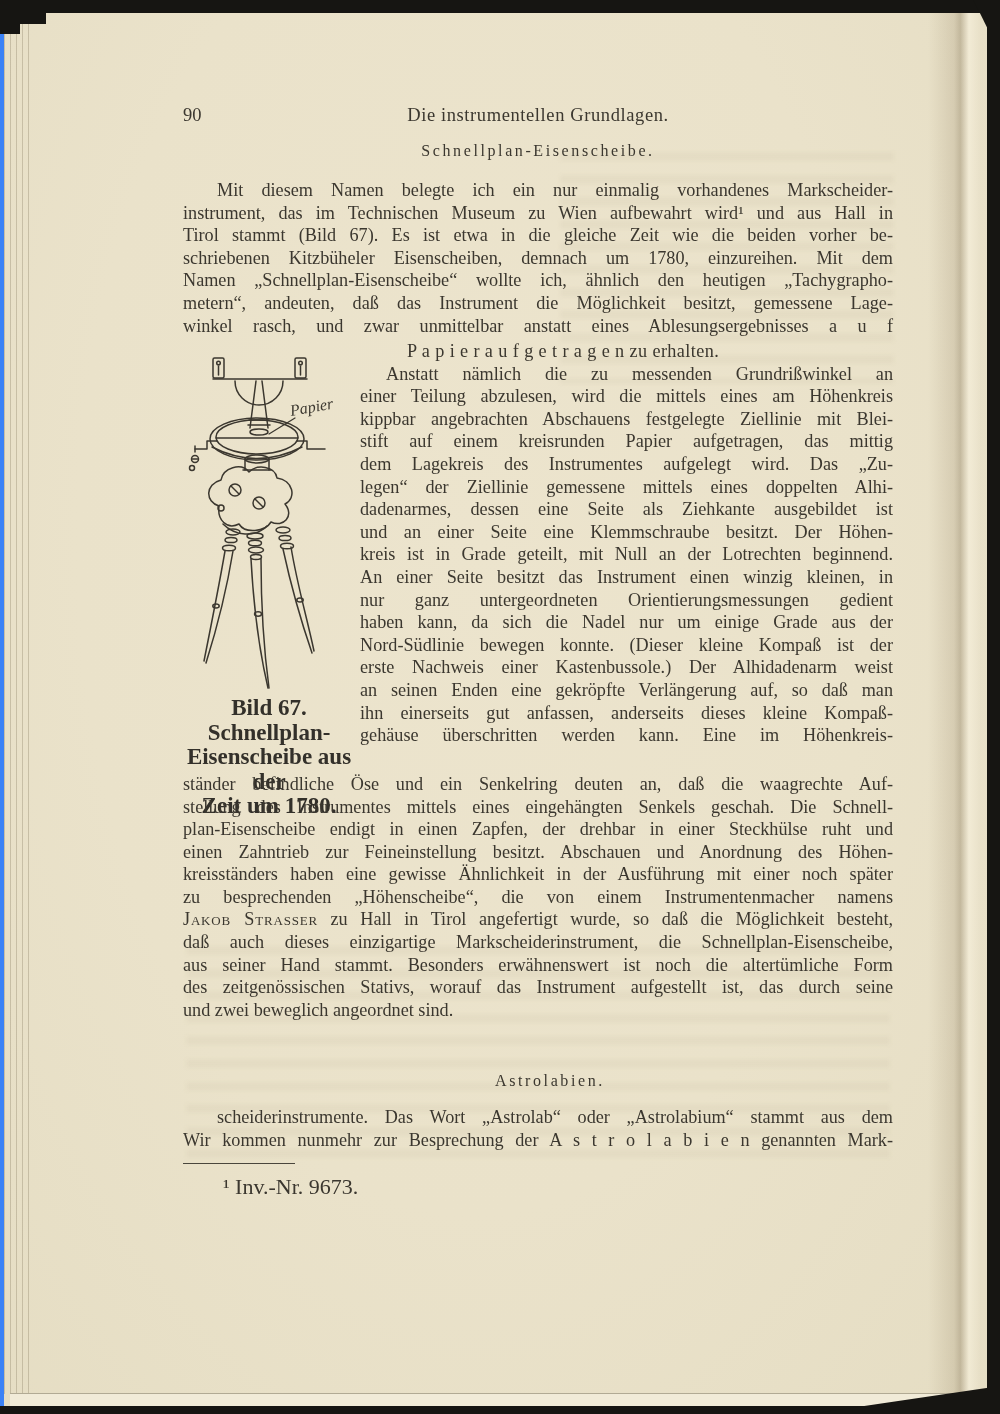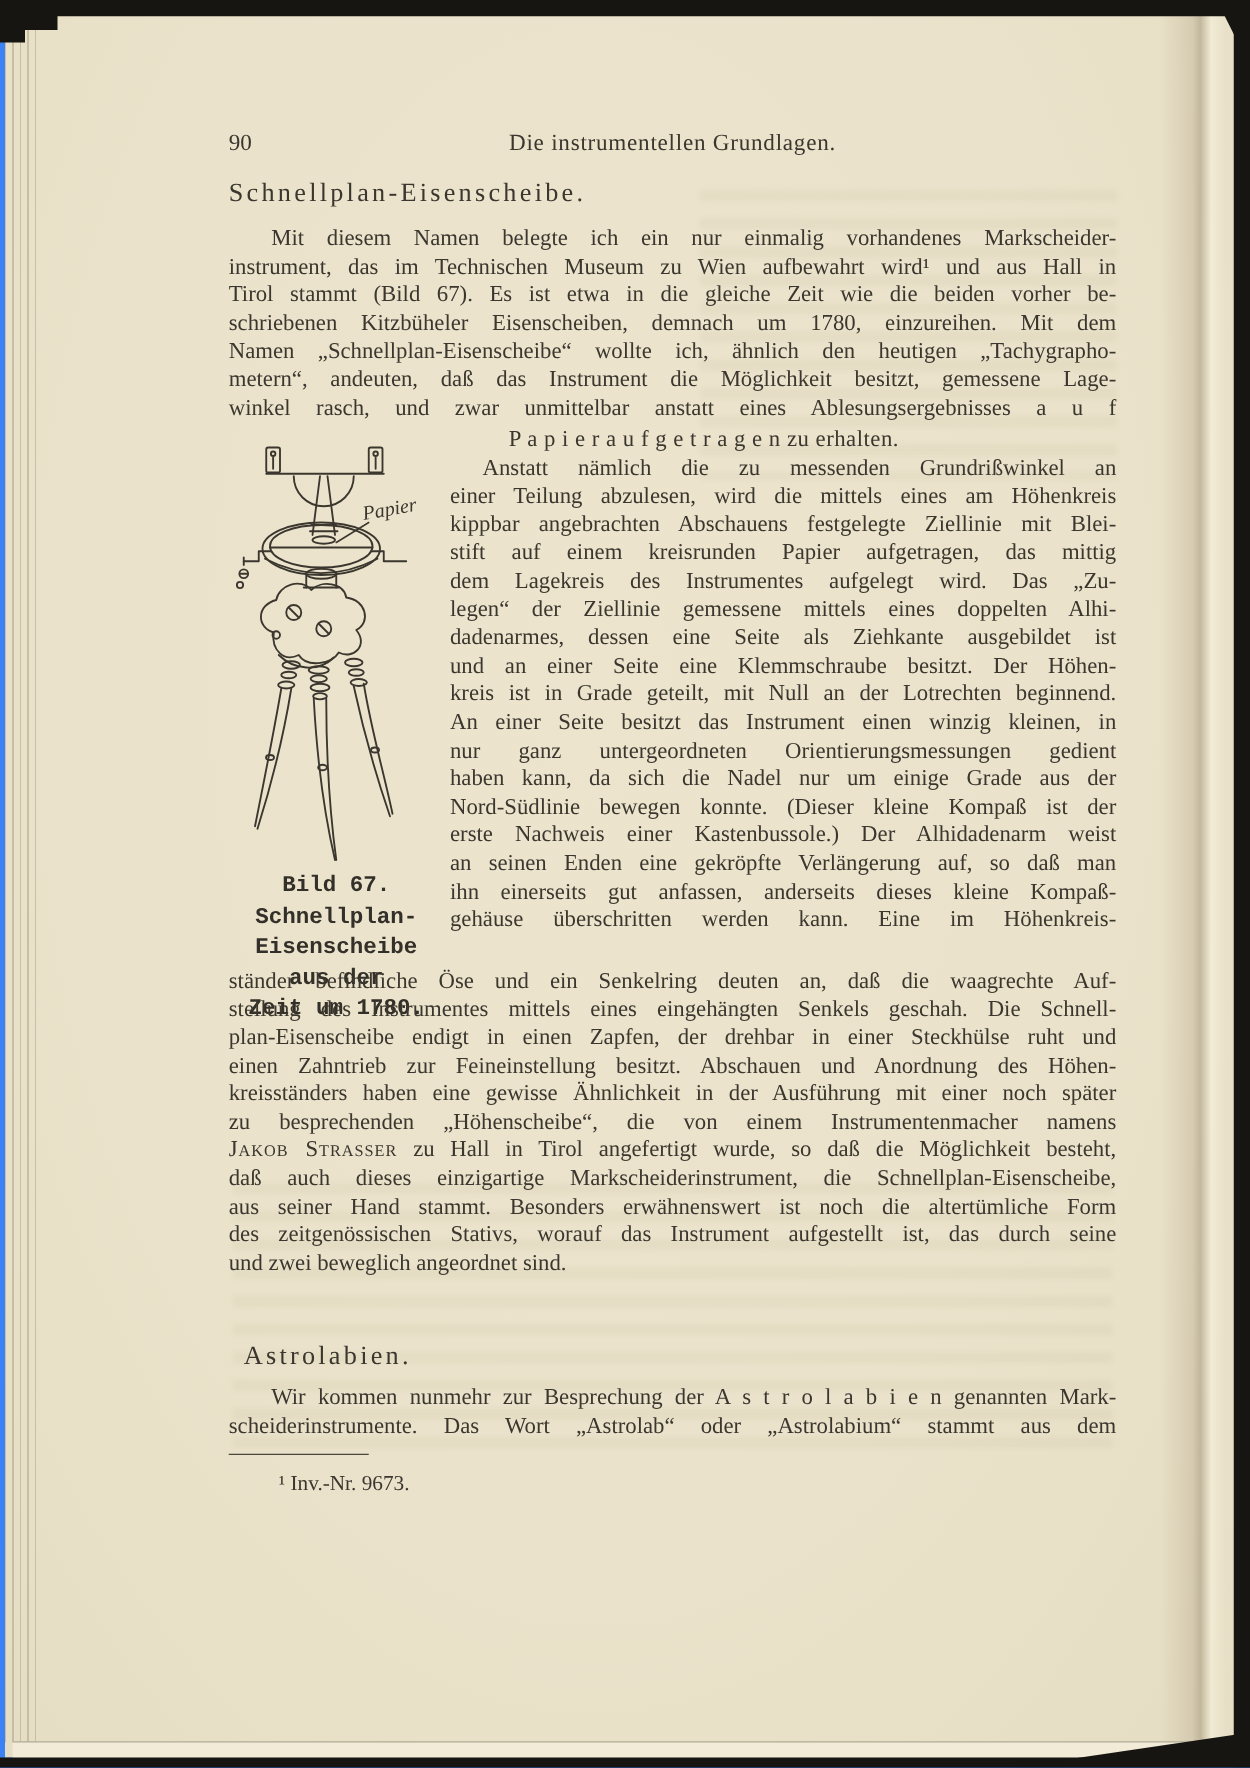--- a/index.html
+++ b/index.html
@@ -31,45 +31,45 @@
       background:repeating-linear-gradient(180deg, rgba(138,124,92,0.11) 0 9px, rgba(0,0,0,0) 9px 22.6px);}
   #ghost1{left:560px;top:152px;width:334px;height:232px;}
   #ghost2{left:186px;top:946px;width:704px;height:214px;}
   
   #content{position:absolute;left:183px;top:0;width:710px;height:1414px;z-index:2;}
   .abs{position:absolute;}
   #running{top:105px;left:0;width:710px;display:flex;font-size:18.5px;}
   #pageno{width:120px;}
   #runtitle{flex:1;text-align:center;letter-spacing:.6px;}
   #runspace{width:120px;}
-  h1,h2{margin:0;font-weight:normal;font-size:21px;letter-spacing:2.6px;}
+  h1,h2{margin:0;font-weight:normal;font-size:16px;letter-spacing:2.6px;text-align:center;}
   #h1{top:142px;left:0;width:710px;}
   #h2{top:1072px;left:12px;width:710px;}
   .lines{font-size:18.2px;line-height:22.6px;}
   .justify .ln{text-align:justify;text-align-last:justify;}
   #para1{top:179px;left:0;width:710px;}
   #para1 .ln:first-child{padding-left:34px;}
   #col{top:340px;left:177px;width:533px;}
   #col .ln:first-child{text-align-last:left;letter-spacing:.4px;margin-left:47px;}
   #col .ln:nth-child(2){padding-left:26px;}
   #full2{top:773px;left:0;width:710px;}
   #scline{top:908px;left:0;width:710px;font-size:18.2px;line-height:22.6px;
           text-align:justify;text-align-last:justify;}
   .sc{font-variant:small-caps;letter-spacing:.8px;margin-top:27px;}
   #full3{top:931px;left:0;width:710px;}
   #full3 .ln:last-child{text-align-last:left;}
   #sec2{top:1106px;left:0;width:710px;}
   #sec2 .ln:first-child{padding-left:34px;}
   #fnrule{top:1163px;left:0;width:112px;border-top:1.5px solid #4a463c;}
-  #footnote{top:1176px;left:0;width:710px;font-size:17px;}
+  #footnote{top:1176px;left:0;width:710px;font-size:22px;}
   #footnote .ln:first-child{padding-left:40px;}
   
   #figure{top:356px;left:0;width:172px;height:412px;}
-  #fig-cap{margin-top:-4px;font-family:Liberation Mono, monospace;font-weight:bold;
-           font-size:18px;line-height:24.5px;text-align:center;color:#33302a;}
+  #fig-cap{margin-top:-4px;font-family:Liberation Serif, serif;font-weight:bold;
+           font-size:23px;line-height:24.5px;text-align:center;color:#33302a;}
   #fig-svg text{font-family:"Liberation Serif",serif;font-style:italic;font-size:16px;fill:#3b372f;}
 </style>
 </head>
 <body>
 
 <div id="scan">
   <div id="paper"></div>
   <div id="left-edges"></div>
   <div id="crease"></div>
   <div id="ghost1" class="ghost"></div>
@@ -208,22 +208,22 @@
     <div id="full3" class="abs lines justify">
         <div class="ln">daß auch dieses einzigartige Markscheiderinstrument, die Schnellplan-Eisenscheibe,</div>
         <div class="ln">aus seiner Hand stammt. Besonders erwähnenswert ist noch die altertümliche Form</div>
         <div class="ln">des zeitgenössischen Stativs, worauf das Instrument aufgestellt ist, das durch seine</div>
         <div class="ln">und zwei beweglich angeordnet sind.</div>
       </div>
 
     <h2 id="h2" class="abs">Astrolabien.</h2>
 
     <div id="sec2" class="abs lines justify">
+        <div class="ln">scheiderinstrumente. Das Wort „Astrolab“ oder „Astrolabium“ stammt aus dem</div>
         <div class="ln">Wir kommen nunmehr zur Besprechung der  A s t r o l a b i e n  genannten Mark-</div>
-        <div class="ln">scheiderinstrumente. Das Wort „Astrolab“ oder „Astrolabium“ stammt aus dem</div>
       </div>
 
     <div id="fnrule" class="abs"></div>
     <div id="footnote" class="abs lines">
         <div class="ln">¹ Inv.-Nr. 9673.</div>
       </div>
   </div>
 
   <div id="b-top" class="blk"></div>
   <div id="b-top-l1" class="blk"></div>

